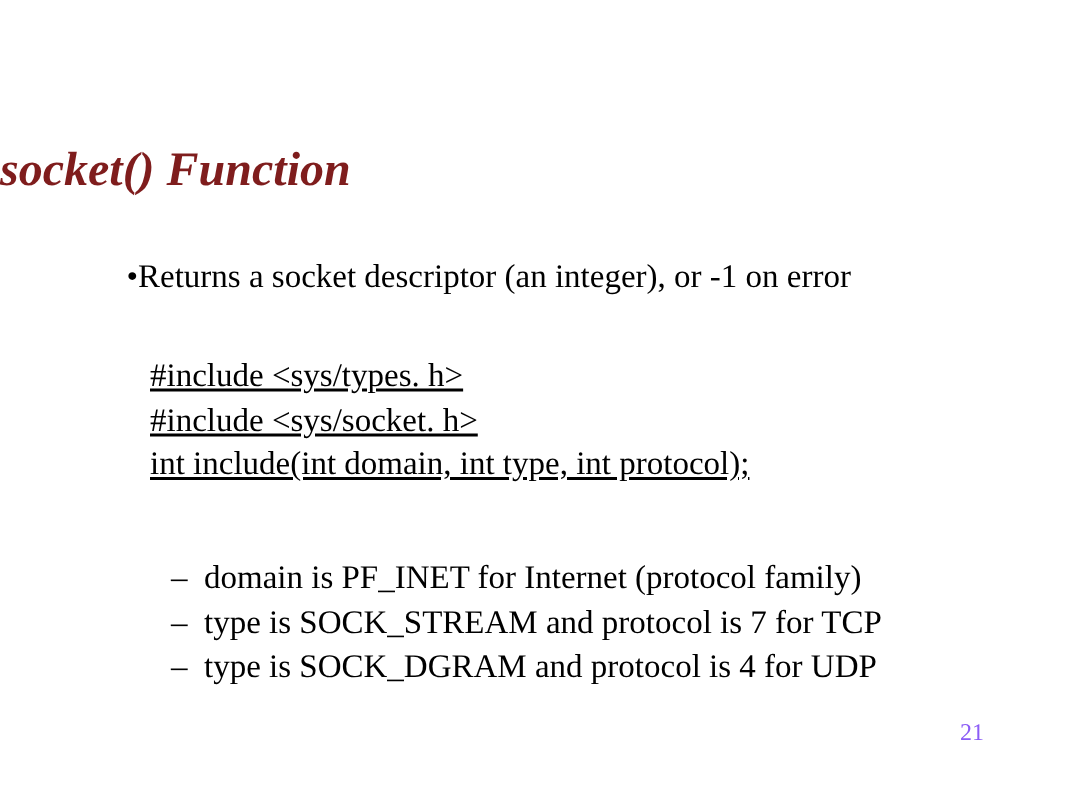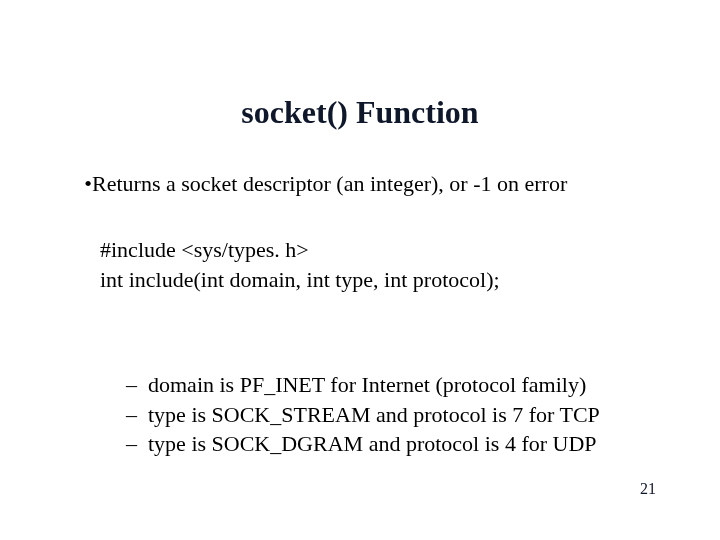--- a/index.html
+++ b/index.html
@@ -17,24 +17,24 @@
     width: 720px;
     height: 540px;
     position: relative;
     box-sizing: border-box;
   }
   .title {
     position: absolute;
     top: 94px;
     left: 0;
     width: 100%;
-    text-align: center;
     font-size: 32px;
     font-weight: bold;
-    color: #0f172a;
+    color: #7f1d1d;
+    font-style: italic;
   }
   .bullet-row {
     position: absolute;
     left: 74px;
     top: 171px;
     font-size: 22px;
     color: #000000;
     text-align: right;
   }
   .bullet-dot {
@@ -42,58 +42,59 @@
     width: 18px;
     vertical-align: top;
   }
   .code-block {
     position: absolute;
     left: 100px;
     top: 235px;
     font-size: 22px;
     line-height: 1.35;
     color: #000000;
+    text-decoration: underline;
   }
   .sub-list {
     position: absolute;
     left: 114px;
     top: 370px;
     font-size: 22px;
     line-height: 1.35;
     color: #000000;
   }
   .sub-item {
     white-space: nowrap;
-    margin-left: 12px;
   }
   .dash {
     display: inline-block;
     width: 22px;
   }
   .page-number {
     position: absolute;
     right: 64px;
     bottom: 42px;
     font-size: 16px;
-    color: #0f172a;
+    color: #8b5cf6;
   }
 </style>
 </head>
 <body>
 
 <div class="slide">
 
   <div class="title">socket() Function</div>
 
   <div class="bullet-row">
     <span class="bullet-dot">•</span><span>Returns a socket descriptor (an integer), or -1 on error</span>
   </div>
 
   <div class="code-block">
     <div>#include &lt;sys/types. h&gt;</div>
+    <div>#include &lt;sys/socket. h&gt;</div>
     <div>int include(int domain, int type, int protocol);</div>
   </div>
 
   <div class="sub-list">
     <div class="sub-item">
       <span class="dash">–</span><span>domain is PF_INET for  Internet (protocol family)</span>
     </div>
     <div class="sub-item">
       <span class="dash">–</span><span>type is SOCK_STREAM and protocol is 7 for TCP</span>
     </div>

